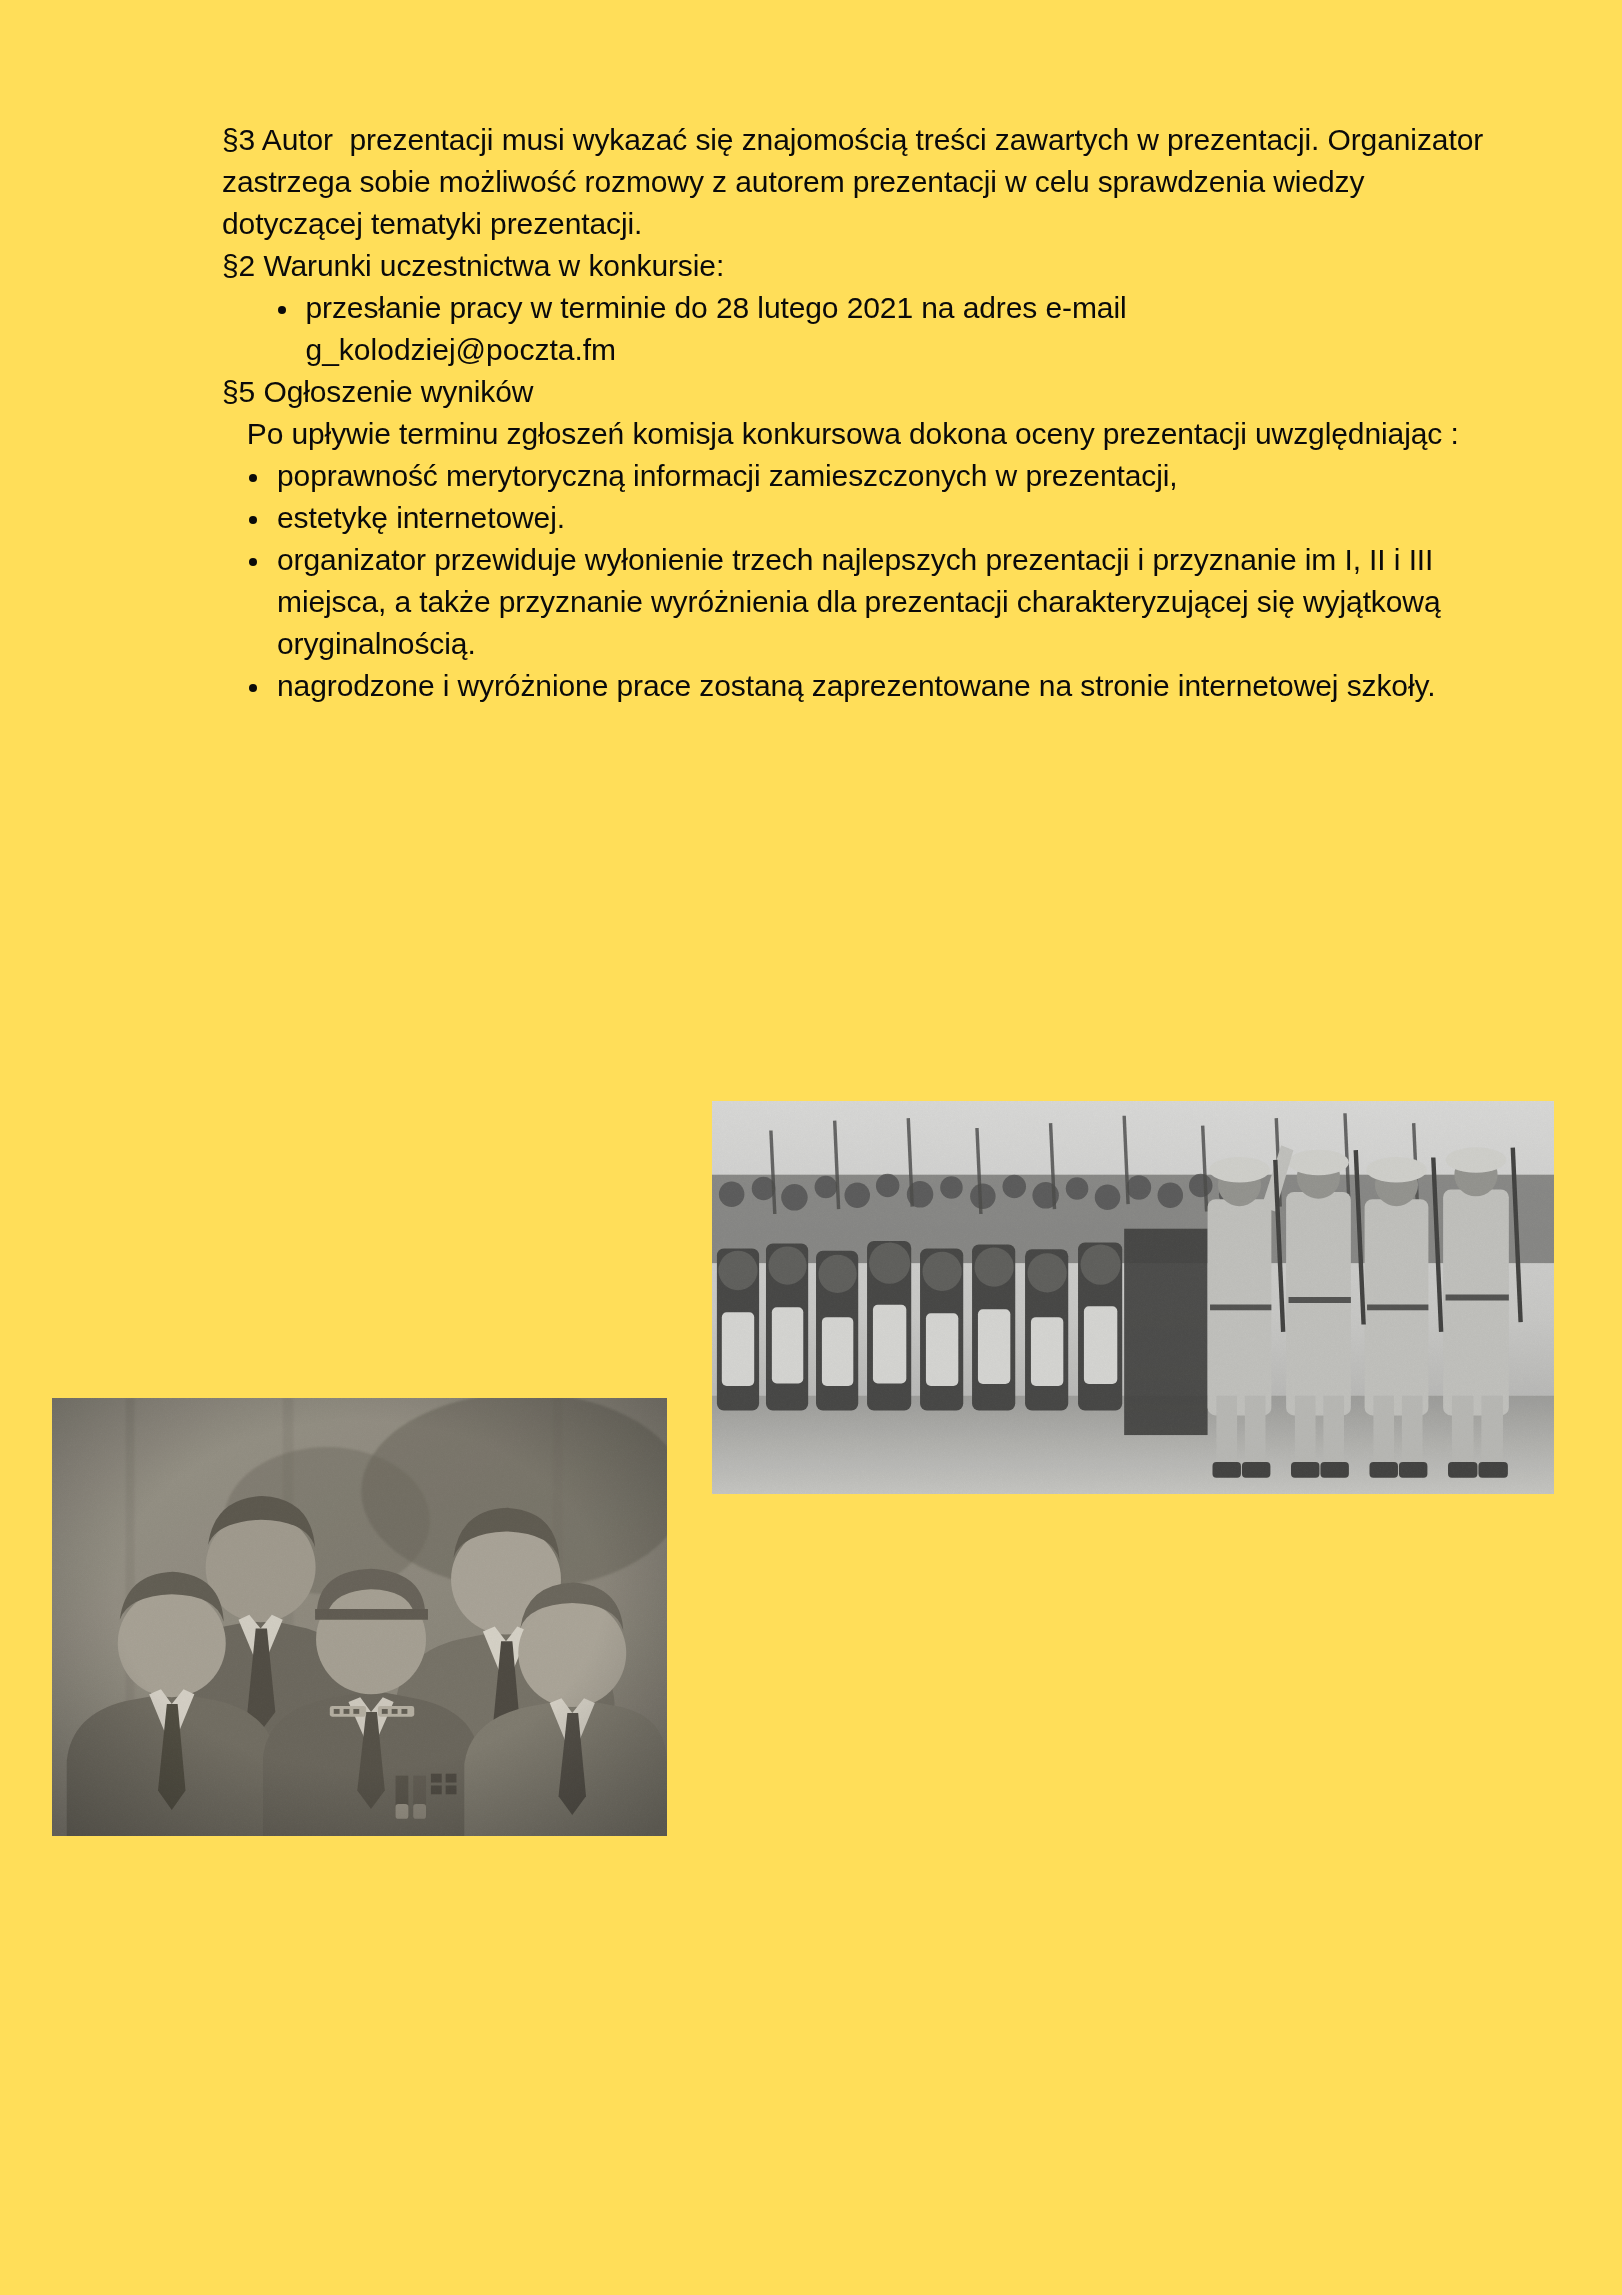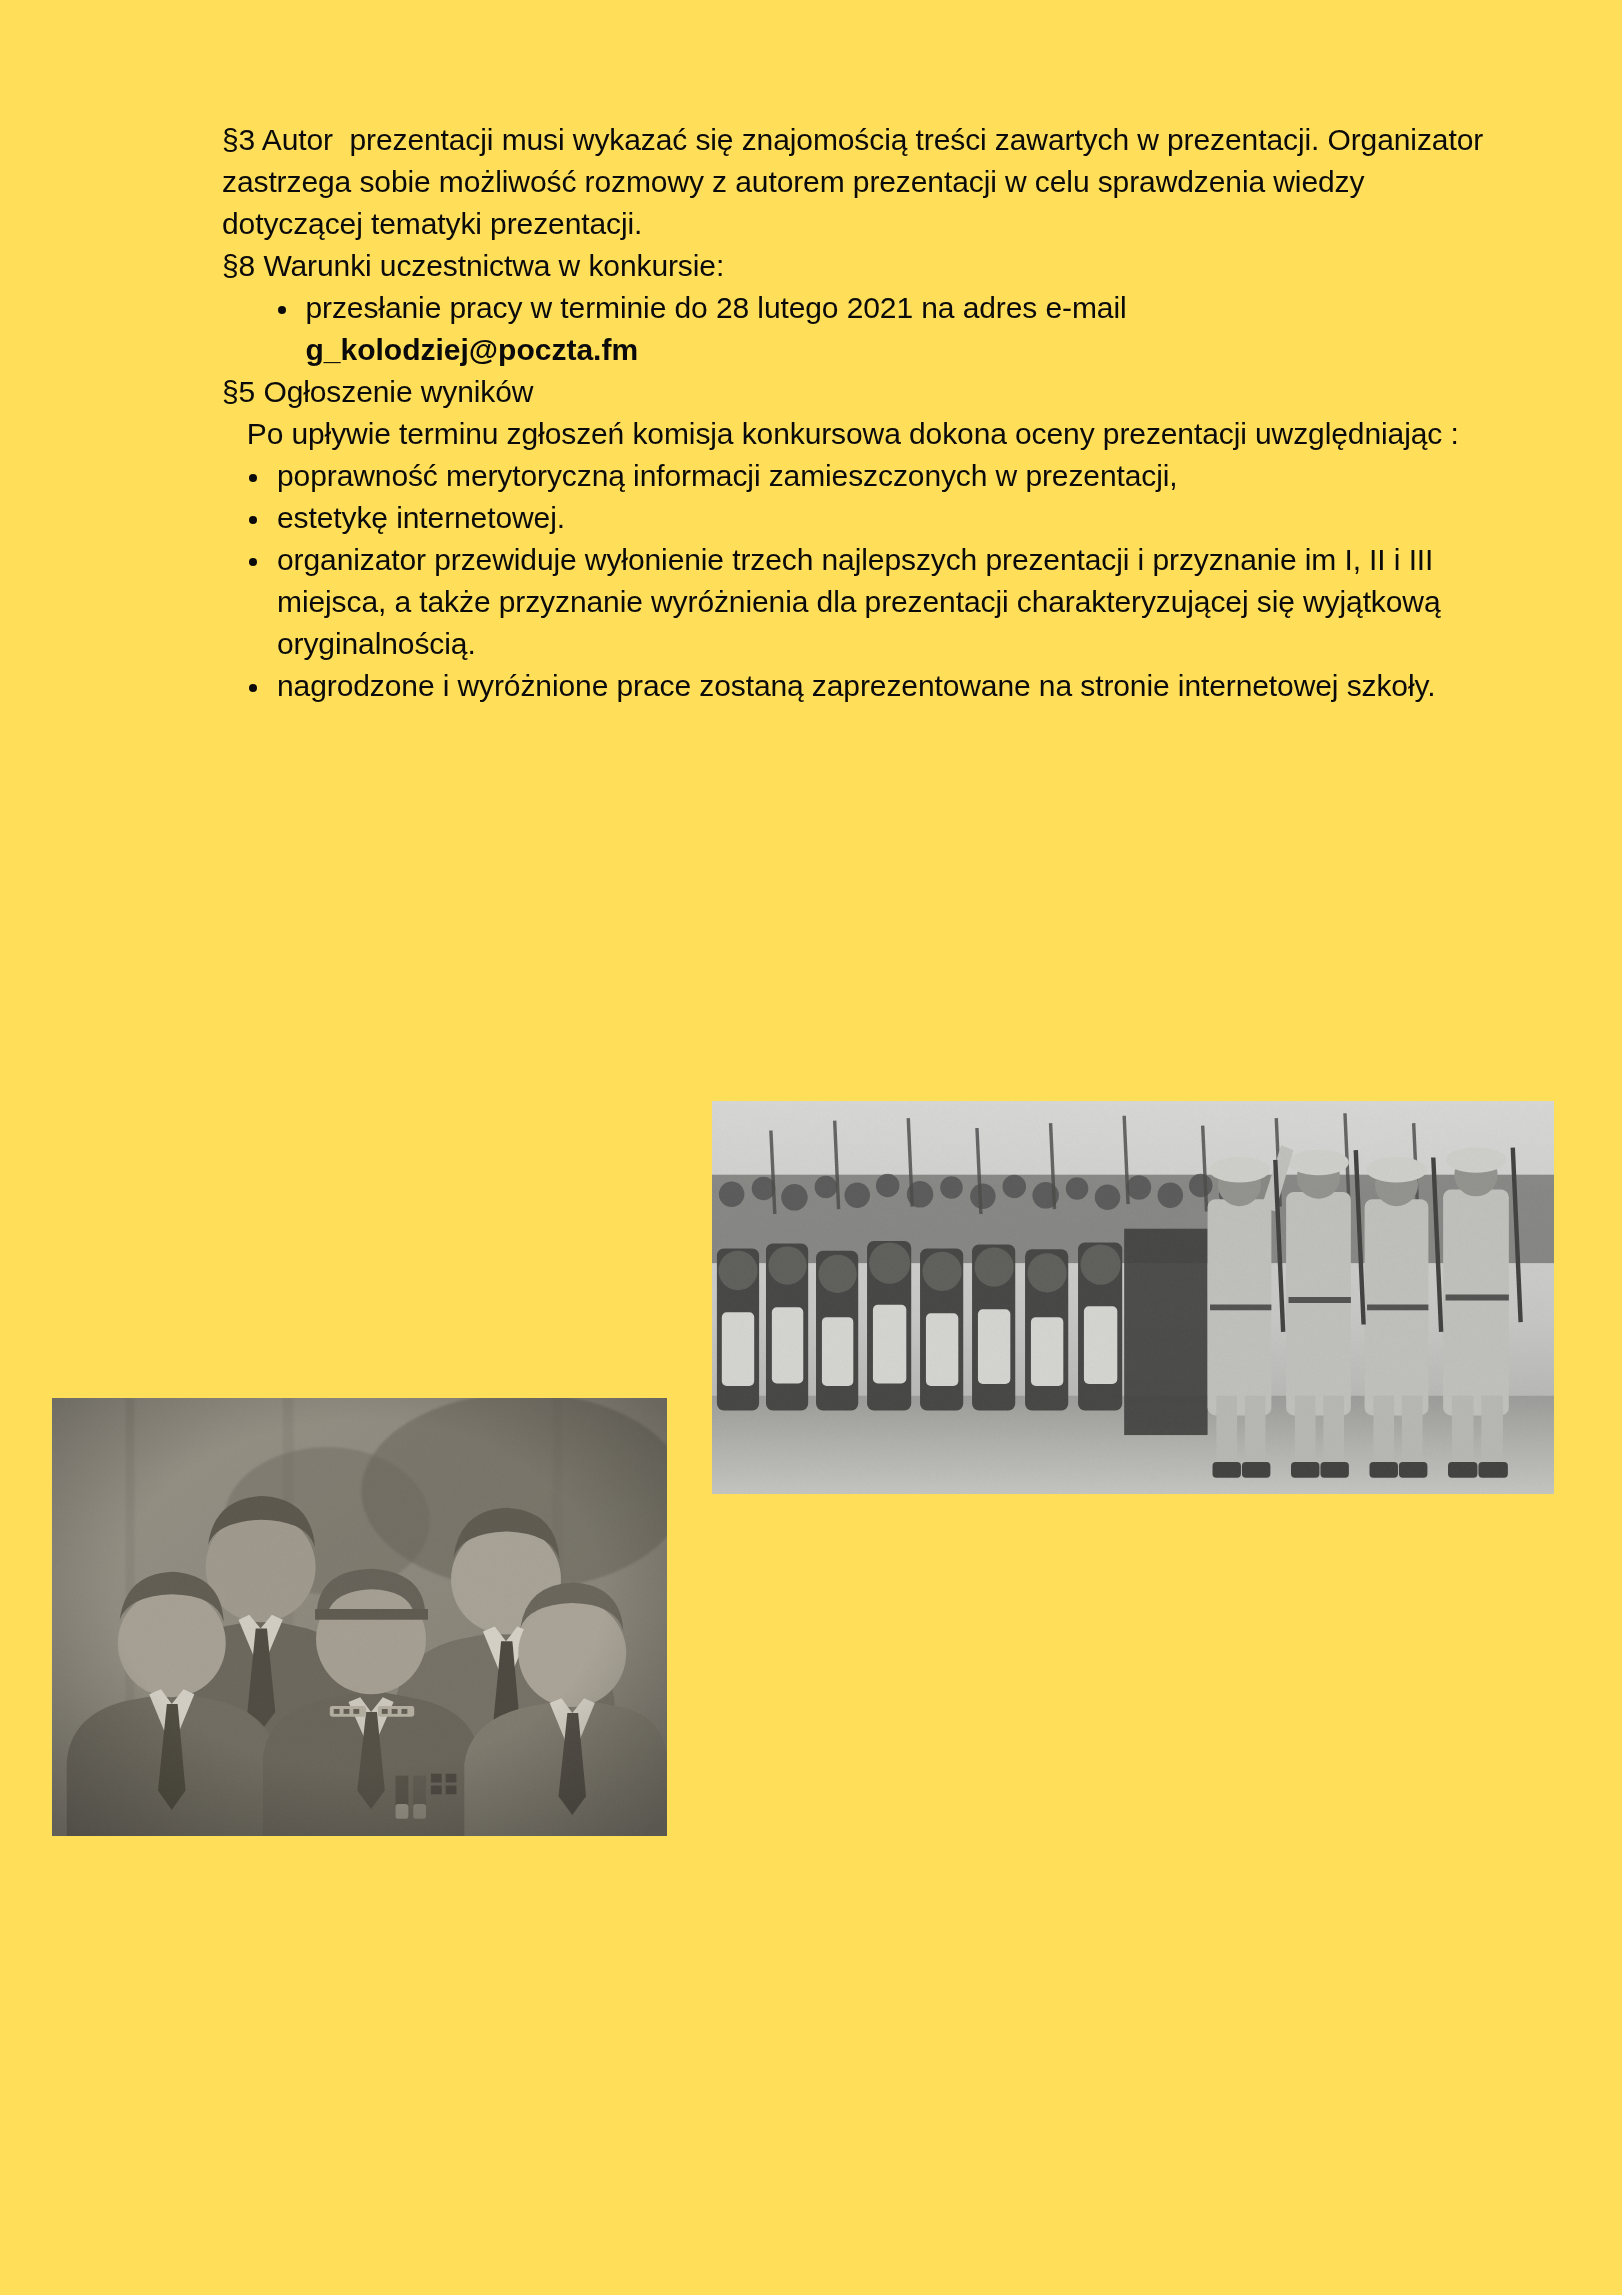--- a/index.html
+++ b/index.html
@@ -70,21 +70,21 @@
     background: #0a0a0a;
   }
 
   
   .bullet-list--deep {
     padding-left: 28.5px;
   }
 
   .email {
     display: block;
-    font-weight: bold;
+    font-weight: normal;
     font-stretch: normal;
     letter-spacing: 0;
   }
 
   
   .photo {
     position: absolute;
     overflow: hidden;
     background: #8a8a88;
   }
@@ -111,21 +111,21 @@
 </style>
 </head>
 <body style="background: rgb(255, 222, 89); color: rgb(10, 10, 10);">
 
 <div class="page">
 
   <div class="text-block">
 
     <p class="para">§3 Autor  prezentacji musi wykazać się znajomością treści zawartych w prezentacji. Organizator zastrzega sobie możliwość rozmowy z autorem prezentacji w celu sprawdzenia wiedzy dotyczącej tematyki prezentacji.</p>
 
-    <p class="para">§8 Warunki uczestnictwa w konkursie:</p>
+    <p class="para">§2 Warunki uczestnictwa w konkursie:</p>
 
     <ul class="bullet-list bullet-list--deep">
       <li class="bullet-item">
         <span>przesłanie pracy w terminie do 28 lutego 2021 na adres e-mail</span>
         <span class="email">g_kolodziej@poczta.fm</span>
       </li>
     </ul>
 
     <p class="para">§5 Ogłoszenie wyników</p>
 

